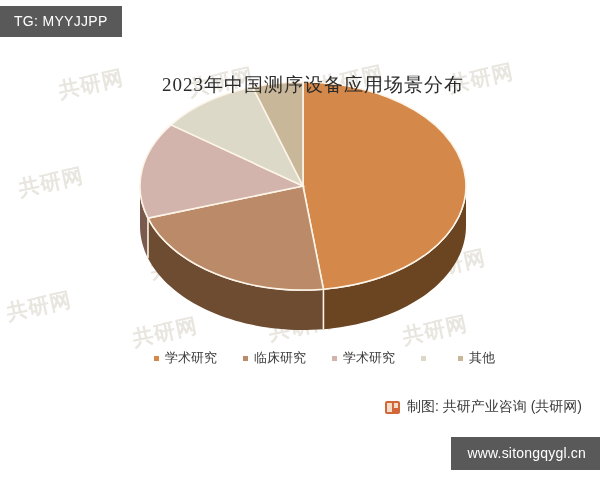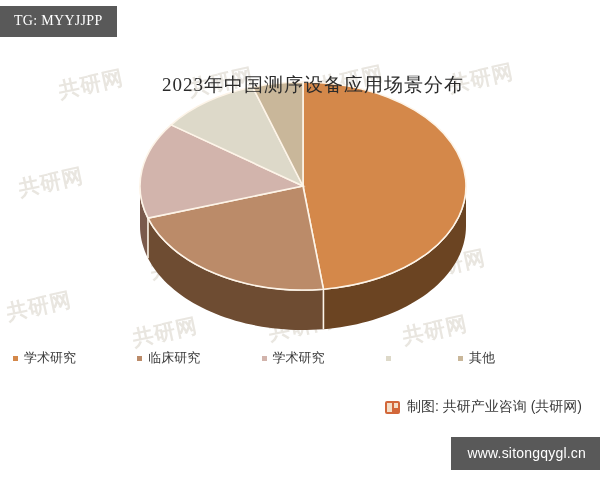--- a/index.html
+++ b/index.html
@@ -25,21 +25,20 @@
     user-select:none;
   }
 
   
   #tg-tag{
     position:absolute;left:0;top:6px;z-index:40;
     background:#595959;color:#fff;
     font-size:14px;line-height:1;
     padding:8px 14px 9px 14px;
     letter-spacing:.3px;
-    font-family:Liberation Serif, serif;
   }
 
   
   #url-tag{
     position:absolute;right:0;bottom:10px;z-index:40;
     background:#595959;color:#fff;
     font-size:14px;line-height:1;
     padding:9px 14px 10px 16px;
     letter-spacing:.2px;
   }
@@ -54,21 +53,21 @@
 
   
   #pie-wrap{
     position:absolute;left:0;top:0;width:600px;height:480px;z-index:10;
   }
   #pie-svg{display:block;}
 
   
   #legend{
     position:absolute;left:0;top:349px;width:508px;z-index:20;
-    display:flex;justify-content:space-between;align-items:center;
+    display:flex;justify-content:flex-end;align-items:center;
   }
   .legend-item{
     display:flex;align-items:center;
     margin:0 13px;
   }
   .legend-swatch{
     width:5px;height:5px;margin-right:6px;display:inline-block;
     flex:0 0 auto;
   }
   .legend-label{

